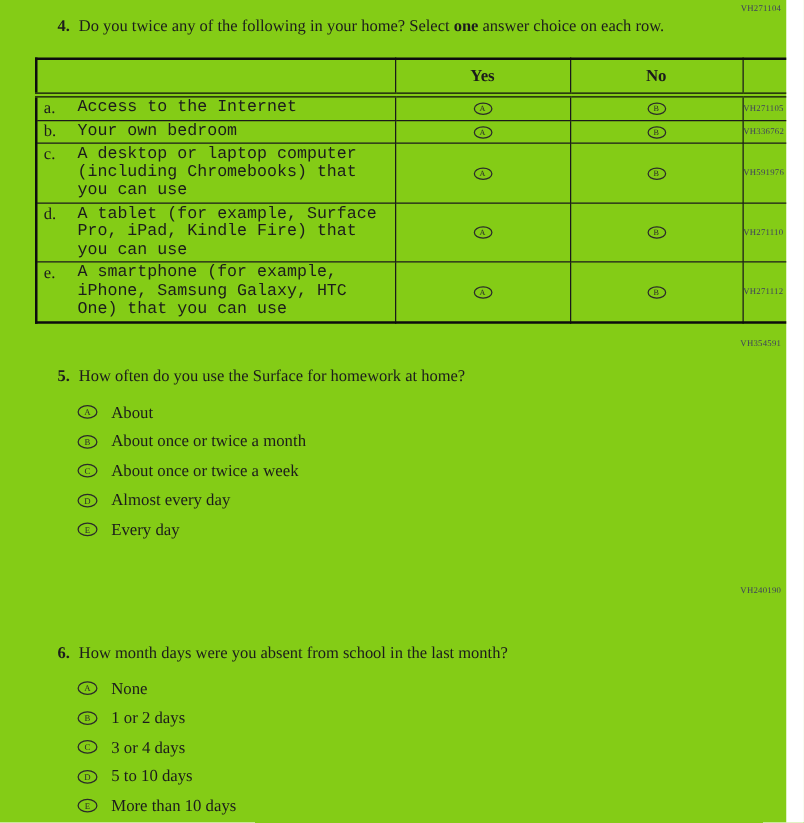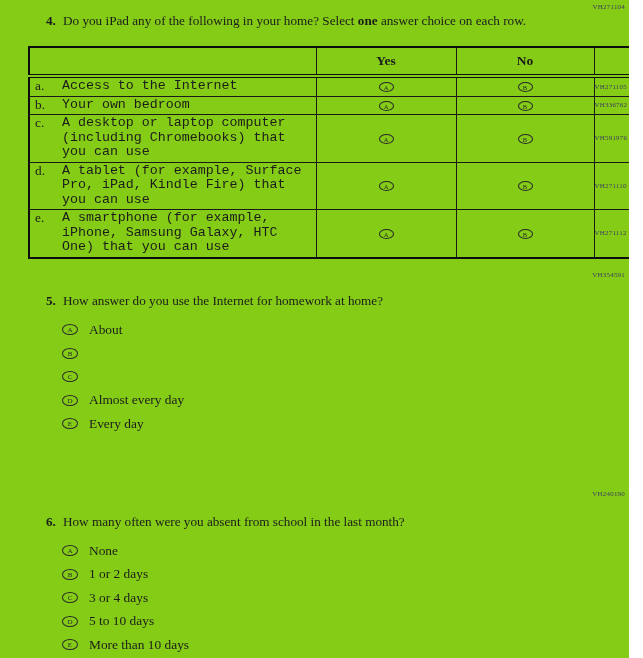--- a/index.html
+++ b/index.html
@@ -15,21 +15,21 @@
   .vh-code {
     position:absolute;
     right:4px;
     font-size:7px;
     letter-spacing:0.2px;
     color:#3e3e5e;
     font-family:"Liberation Serif","DejaVu Serif",serif;
   }
   #top-code { top:3px; }
   #q5-code  { top:271px; }
-  #q6-code  { top:490px; }
+  #q6-code  { top:468px; }
 
   .qblock { position:absolute; left:46px; }
   #q4-block { top:13px; width:560px; }
   #q5-block { top:293px; width:560px; }
   #q6-block { top:514px; width:560px; }
 
   .qline { display:flex; font-size:13.2px; line-height:16px; }
   .qnum  { font-weight:bold; width:17px; flex:0 0 17px; }
   .qtext { flex:1; }
   .qtext b { font-weight:bold;margin-top:20px; }
@@ -100,21 +100,21 @@
 </head>
 <body>
 
 <div id="page">
 
   <span id="top-code" class="vh-code">VH271104</span>
 
   <div id="q4-block" class="qblock">
     <div class="qline">
       <span class="qnum">4.</span>
-      <span class="qtext"><span>Do you iPad any of the following in your home? Select </span><b>one</b><span> answer choice on each row.</span></span>
+      <span class="qtext"><span>Do you twice any of the following in your home? Select </span><b>one</b><span> answer choice on each row.</span></span>
     </div>
   </div>
 
   <table id="q4-table">
     <colgroup>
       <col style="width:287px">
         <col style="width:140px">
         <col style="width:138px">
         <col style="width:47px">
     </colgroup>
@@ -183,50 +183,52 @@
         <td class="code">VH271112</td>
       </tr>
     </tbody>
   </table>
 
   <span id="q5-code" class="vh-code">VH354591</span>
 
   <div id="q5-block" class="qblock">
     <div class="qline">
       <span class="qnum">5.</span>
-      <span class="qtext">How answer do you use the Internet for homework at home?</span>
+      <span class="qtext">How often do you use the Surface for homework at home?</span>
     </div>
     <div class="opts">
       <div class="opt">
         <span class="bubble">A</span>
         <span>About</span>
       </div>
       <div class="opt">
         <span class="bubble">B</span>
+        <span>About once or twice a month</span>
       </div>
       <div class="opt">
         <span class="bubble">C</span>
+        <span>About once or twice a week</span>
       </div>
       <div class="opt">
         <span class="bubble">D</span>
         <span>Almost every day</span>
       </div>
       <div class="opt">
         <span class="bubble">E</span>
         <span>Every day</span>
       </div>
     </div>
   </div>
 
   <span id="q6-code" class="vh-code">VH240190</span>
 
   <div id="q6-block" class="qblock">
     <div class="qline">
       <span class="qnum">6.</span>
-      <span class="qtext">How many often were you absent from school in the last month?</span>
+      <span class="qtext">How month days were you absent from school in the last month?</span>
     </div>
     <div class="opts">
       <div class="opt">
         <span class="bubble">A</span>
         <span>None</span>
       </div>
       <div class="opt">
         <span class="bubble">B</span>
         <span>1 or 2 days</span>
       </div>

